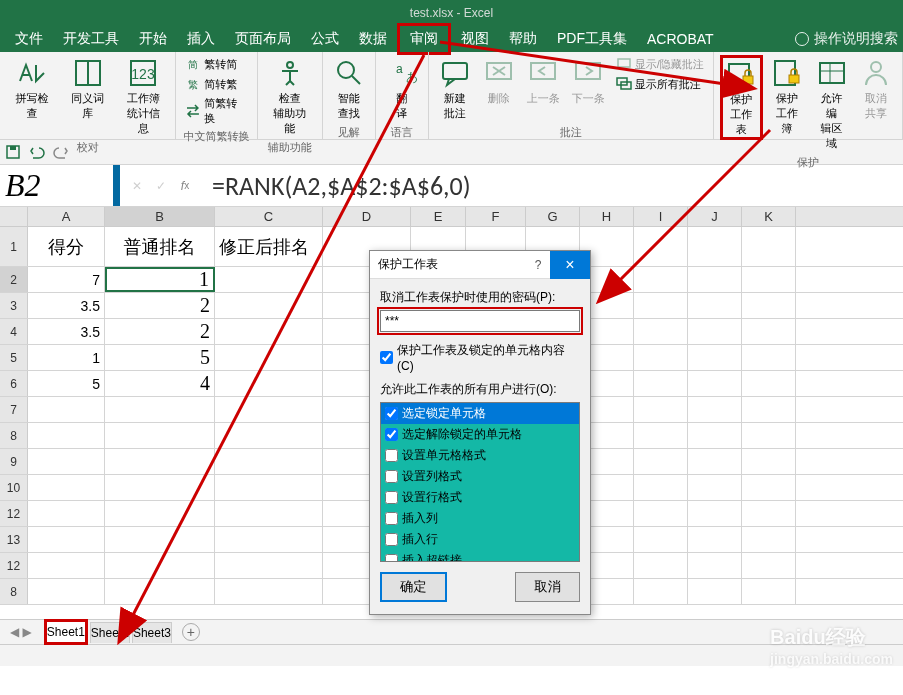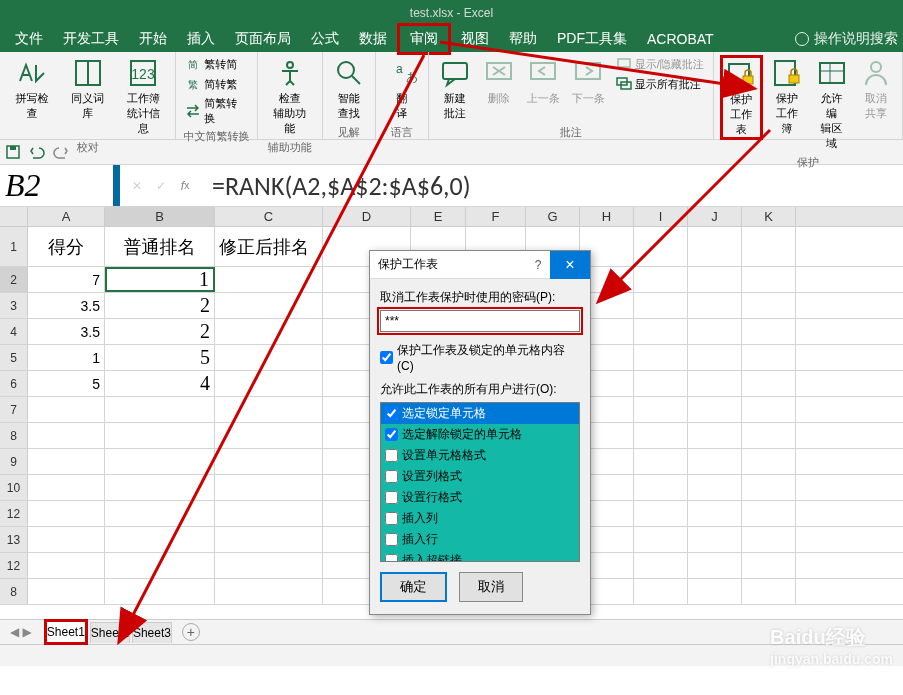--- a/index.html
+++ b/index.html
@@ -75,21 +75,21 @@
 .dialog-close { width: 40px; height: 28px; background: #0078d7; color: #fff; display: flex; align-items: center; justify-content: center; cursor: pointer; font-size: 16px; margin: -8px -8px -8px 0; padding-right:0;}
 .dialog-body { padding: 10px; }
 .dlg-label { margin-bottom: 4px; }
 .dlg-input { width: 100%; border: 1px solid #7a7a7a; padding: 3px 4px; font-size: 12px; background: #fff; }
 .dlg-input.highlighted { outline: 2px solid #c00; outline-offset: 1px; }
 .dlg-check-row { margin: 10px 0 8px; display: flex; align-items: center; gap: 4px; }
 .dlg-listbox { border: 1px solid #7a7a7a; background: #14b8a6; height: 160px; overflow-y: auto; }
 .dlg-listitem { padding: 2px 4px; display: flex; align-items: center; gap: 4px; }
 .dlg-listitem.sel { background: #0078d7; color: #fff; }
 .dlg-listitem input { margin: 0; }
-.dlg-buttons { display: flex; justify-content: flex-start; gap: 12px; padding: 10px 0 2px; }
+.dlg-buttons { display: flex; justify-content: space-between; gap: 12px; padding: 10px 0 2px; }
 .dlg-btn { padding: 4px 18px; border: 1px solid #888; background: #e1e1e1; cursor: pointer; }
 .dlg-btn.default { border: 2px solid #0078d7; }
 
 
 .arrows { position: absolute; left: 0; top: 0; pointer-events: none; }
 
 
 .watermark { position: absolute; right: 10px; bottom: 28px; color: #fff; opacity: 0.7; font-size: 20px; text-shadow: 0 0 3px rgba(0,0,0,0.3); font-weight: bold;}
 .watermark small { display: block; font-size: 14px; opacity: 0.8; text-align: right;}
 

